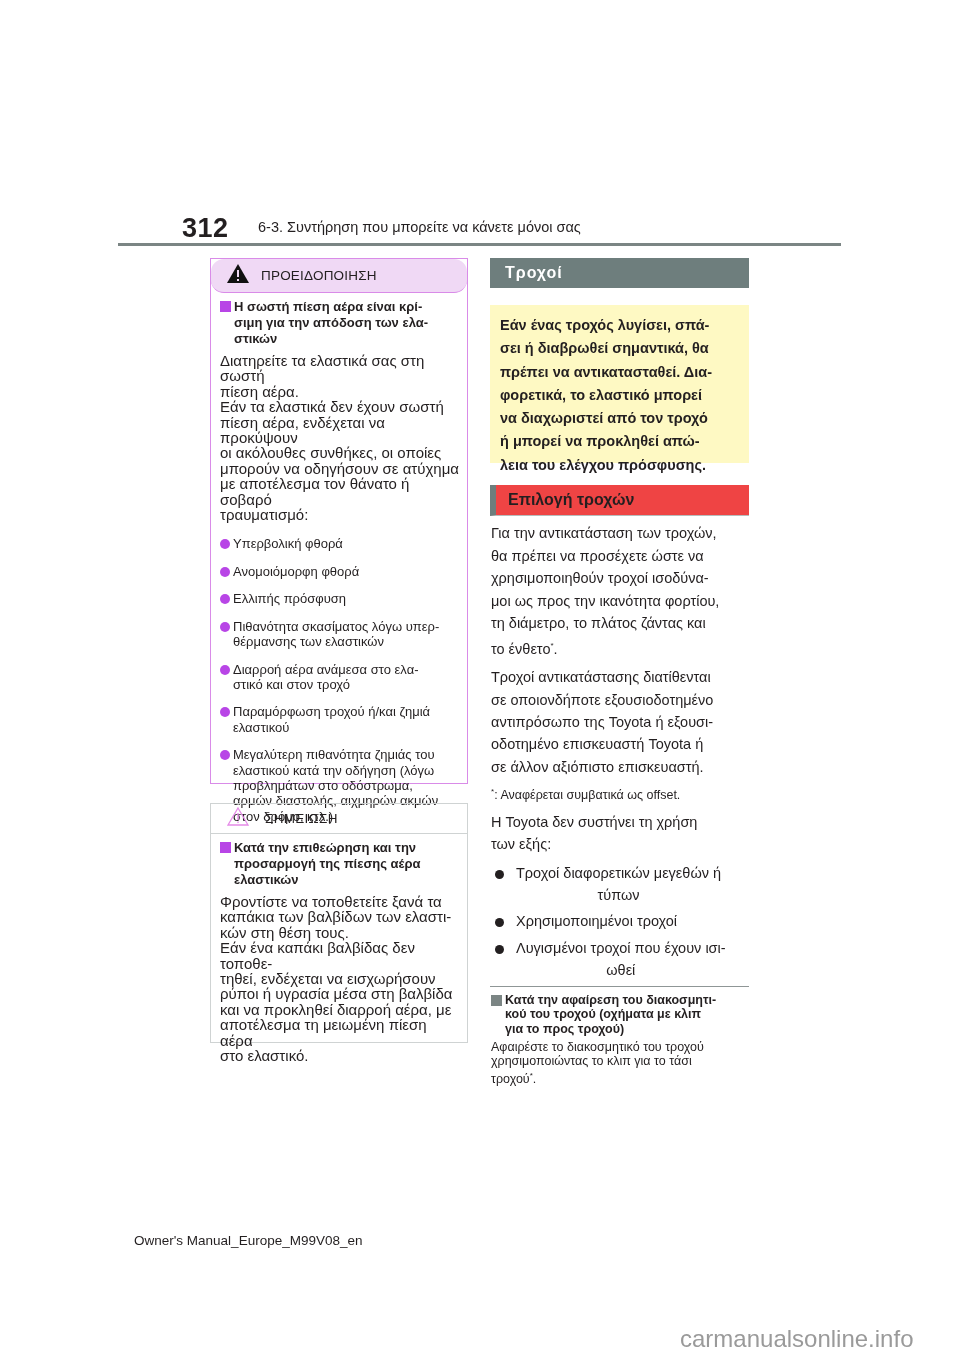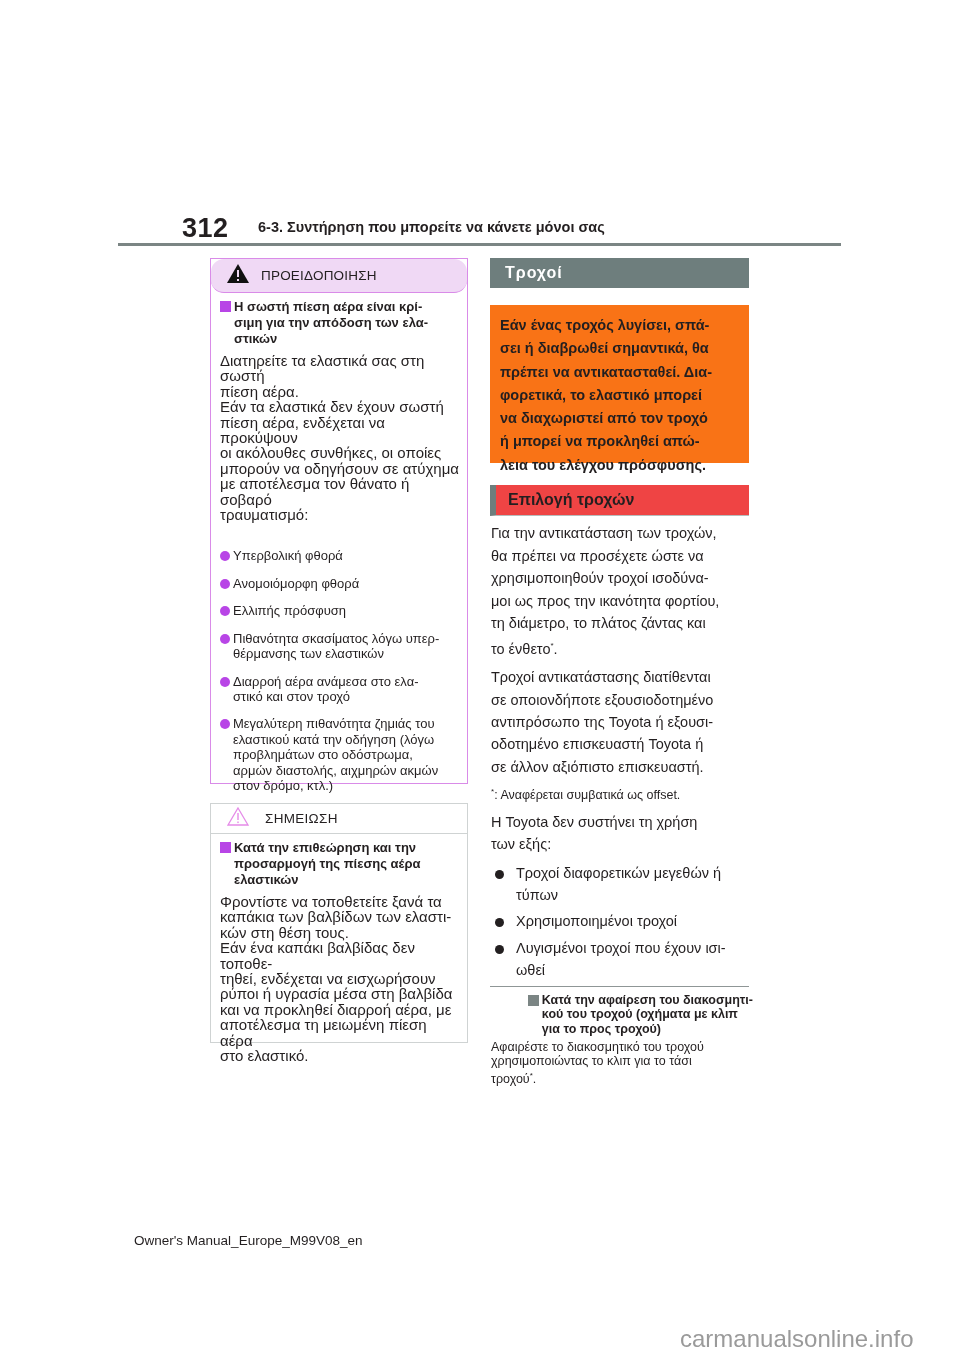--- a/index.html
+++ b/index.html
@@ -1,19 +1,19 @@
 <!DOCTYPE html>
 <html><head>
 <meta charset="utf-8">
 <style>
   html, body { margin:0; padding:0; }
   body { width:960px; height:1358px; background:#ffffff; position:relative; overflow:hidden;
          font-family:"Liberation Sans", sans-serif; color:#231f20; }
   .page-num { position:absolute; left:182px; top:213px; font-size:27px; font-weight:bold; letter-spacing:0.5px; }
-  .header-title { position:absolute; left:258px; top:219px; font-size:14.5px; font-weight:bold;text-align:center; }
+  .header-title { position:absolute; left:258px; top:219px; font-size:14.5px; font-weight:normal;text-align:center; }
   .header-rule { position:absolute; left:118px; top:243px; width:723px; height:3px; background:#7b8584; }
 
   
   .warn-box { position:absolute; left:210px; top:258px; width:258px; height:526px; border:1px solid #d98be8; box-sizing:border-box; }
   .warn-head { height:34px; background:#f0d9f5; border-bottom:1px solid #d98be8; display:flex; align-items:center; padding-left:16px; box-sizing:border-box;border-radius:13px; }
   .warn-head .lbl { font-size:13.5px; margin-left:12px; letter-spacing:0.2px; }
   .note-box { position:absolute; left:210px; top:803px; width:258px; height:240px; border:1px solid #cfd3d3; box-sizing:border-box; }
   .note-head { height:30px; border-bottom:1px solid #cfd3d3; display:flex; align-items:center; padding-left:16px; box-sizing:border-box; }
   .note-head .lbl { font-size:13.5px; margin-left:16px; letter-spacing:0.3px; }
 
@@ -21,32 +21,32 @@
   .sub-head { display:flex; font-weight:bold; font-size:13px; line-height:16px; margin-bottom:6px; }
   .sq { width:11px; height:11px; background:#b845e6; flex:none; margin-top:2px; margin-right:3px; }
   .sq.gray { background:#7b8584; }
   .para { font-size:15px; line-height:15.4px; margin-bottom:9px; }
   .bul { display:flex; font-size:13px; line-height:15.4px; margin-bottom:10px; }
   .dot { width:10px; height:10px; border-radius:50%; background:#b845e6; flex:none; margin-top:3px; margin-right:3px; }
 
   
   .bar-dark { position:absolute; left:490px; top:258px; width:259px; height:30px; background:#6e7e7d; color:#fff;
               font-weight:bold; font-size:16px; letter-spacing:1px; display:flex; align-items:center; padding-left:15px; box-sizing:border-box; }
-  .lead-box { position:absolute; left:490px; top:305px; width:259px; height:158px; background:#f97316; padding:9px 0 0 10px; box-sizing:border-box;
+  .lead-box { position:absolute; left:490px; top:305px; width:259px; height:158px; background:#fef9c3; padding:9px 0 0 10px; box-sizing:border-box;
               font-weight:bold; font-size:14.5px; line-height:23.3px; }
   .bar-light { position:absolute; left:490px; top:485px; width:259px; height:31px; background:#ef4444; border-left:6px solid #6e7e7d;
                border-bottom:1px solid #b7bcbc; font-weight:bold; font-size:16px; display:flex; align-items:center; padding-left:12px; box-sizing:border-box; }
   .rbody { position:absolute; left:491px; top:522px; width:262px; font-size:14.5px; line-height:22.3px; }
   .rbody p { margin:0 0 6px 0; }
   .rbody .fn { font-size:12.5px; line-height:16px; margin:4px 0 8px 0; }
-  .rbody .rb { display:flex; margin-bottom:4px; }
+  .rbody .rb { display:flex; margin-bottom:4px;text-align:center; }
   .rbody .bdot { width:9px; height:9px; border-radius:50%; background:#231f20; flex:none; margin:8px 12px 0 4px; }
   .rule-thin { position:absolute; left:490px; top:986px; width:259px; height:1px; background:#8f9696; }
   .rsub { position:absolute; left:491px; top:993px; width:262px; }
-  .rsub .sub-head { font-size:12.5px; line-height:14.3px; margin-bottom:4px;justify-content:flex-end; }
+  .rsub .sub-head { font-size:12.5px; line-height:14.3px; margin-bottom:4px; }
   .rsub .para { font-size:12.5px; line-height:14.5px; }
   sup { font-size:8px; }
 
   .footer { position:absolute; left:134px; top:1233px; font-size:13.5px; }
   .watermark { position:absolute; left:680px; top:1325px; font-size:24px; color:#9a9a9a; }
 </style>
 </head>
 <body>
 
 <div class="page-num">312</div>
@@ -72,39 +72,43 @@
     <div class="para">
       <span>Διατηρείτε τα ελαστικά σας στη σωστή</span><br>
       <span>πίεση αέρα.</span><br>
       <span>Εάν τα ελαστικά δεν έχουν σωστή</span><br>
       <span>πίεση αέρα, ενδέχεται να προκύψουν</span><br>
       <span>οι ακόλουθες συνθήκες, οι οποίες</span><br>
       <span>μπορούν να οδηγήσουν σε ατύχημα</span><br>
       <span>με αποτέλεσμα τον θάνατο ή σοβαρό</span><br>
       <span>τραυματισμό:</span>
     </div>
-    <div class="bul" style="margin-top:26px">
+    <div class="bul" style="margin-top:14px">
       <span class="dot"></span>
       <span>Υπερβολική φθορά</span>
     </div>
     <div class="bul" style="margin-top:12px">
       <span class="dot"></span>
       <span>Ανομοιόμορφη φθορά</span>
     </div>
     <div class="bul" style="margin-top:12px">
       <span class="dot"></span>
       <span>Ελλιπής πρόσφυση</span>
     </div>
     <div class="bul" style="margin-top:12px">
       <span class="dot"></span>
       <span><span>Πιθανότητα σκασίματος λόγω υπερ-</span><br><span>θέρμανσης των ελαστικών</span></span>
     </div>
     <div class="bul" style="margin-top:12px">
       <span class="dot"></span>
       <span><span>Διαρροή αέρα ανάμεσα στο ελα-</span><br><span>στικό και στον τροχό</span></span>
+    </div>
+    <div class="bul" style="margin-top:12px">
+      <span class="dot"></span>
+      <span><span>Παραμόρφωση τροχού ή/και ζημιά</span><br><span>ελαστικού</span></span>
     </div>
     <div class="bul" style="margin-top:12px">
       <span class="dot"></span>
       <span><span>Μεγαλύτερη πιθανότητα ζημιάς του</span><br><span>ελαστικού κατά την οδήγηση (λόγω</span><br><span>προβλημάτων στο οδόστρωμα,</span><br><span>αρμών διαστολής, αιχμηρών ακμών</span><br><span>στον δρόμο, κτλ.)</span></span>
     </div>
   </div>
 </div>
 
 <div class="note-box">
   <div class="note-head">

